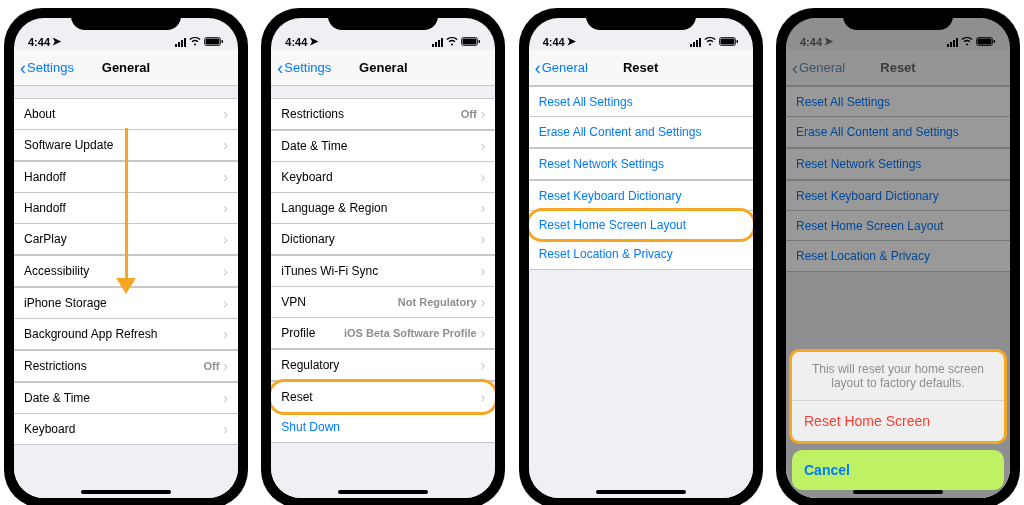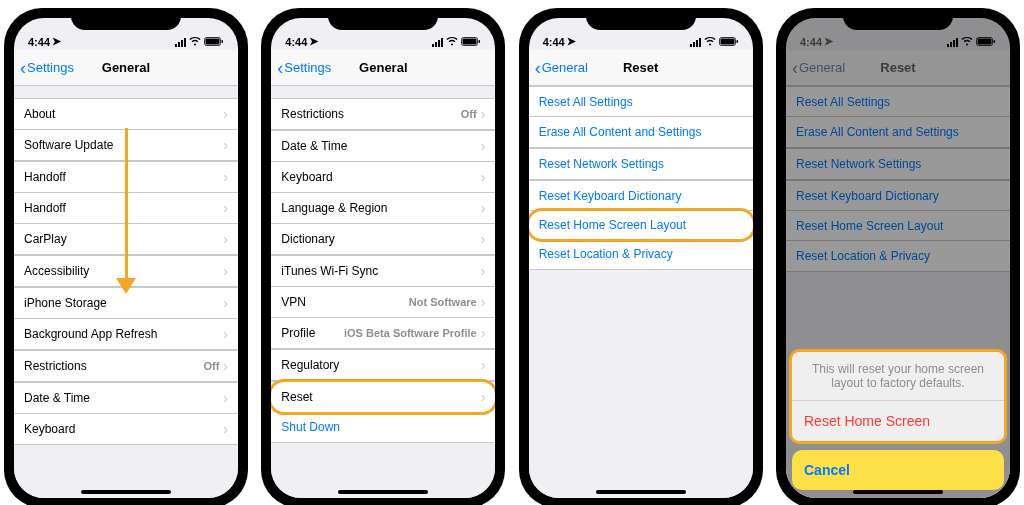--- a/index.html
+++ b/index.html
@@ -52,21 +52,21 @@
     border-top: 16px solid #f5a623; margin: 0 auto;
   }
   .dim-overlay { position: absolute; inset: 0; background: rgba(0,0,0,0.4); z-index: 3; }
   .action-sheet {
     position: absolute; bottom: 8px; left: 6px; right: 6px; z-index: 4;
   }
   .sheet-group { background: #f8f8f8e8; border-radius: 10px; overflow: hidden; margin-bottom: 6px; }
   .sheet-msg { padding: 10px 4px; font-size: 12px; color: #8e8e93; text-align: center; border-bottom: 1px solid #d1d1d6; }
   .sheet-btn { padding: 12px; font-size: 14px; cursor: pointer; }
   .sheet-btn.destructive { color: #ff3b30; }
-  .sheet-btn.cancel { color: #007aff; font-weight: 600; background: #fde047; border-radius: 10px; }
+  .sheet-btn.cancel { color: #007aff; font-weight: 600; background: #bef264; border-radius: 10px; }
   .home-ind { position: absolute; bottom: 4px; left: 50%; transform: translateX(-50%); width: 90px; height: 4px; background: #000; border-radius: 3px; z-index: 6; }
   .dim .nav-back, .dim .nav-title, .dim .status-bar { color: #666 !important; }
   .dim .nav-back { color: #6a8bb0 !important; }
   .loc-icon { display: inline-block; transform: rotate(0deg); }
   .sig { display: inline-flex; gap: 1px; align-items: flex-end; }
   .sig span { width: 2px; background: #000; }
   .sig span:nth-child(1){height:3px}.sig span:nth-child(2){height:5px}.sig span:nth-child(3){height:7px}.sig span:nth-child(4){height:9px}
 </style>
 </head>
 <body>
@@ -232,21 +232,21 @@
             <span class="chev-r">›</span>
           </div>
         </div>
         <div class="group">
           <div class="row">
             <span>iTunes Wi-Fi Sync</span>
             <span class="chev-r">›</span>
           </div>
           <div class="row">
             <span>VPN</span>
-            <span class="detail">Not Software</span>
+            <span class="detail">Not Regulatory</span>
             <span class="chev-r">›</span>
           </div>
           <div class="row">
             <span>Profile</span>
             <span class="detail">iOS Beta Software Profile</span>
             <span class="chev-r">›</span>
           </div>
         </div>
         <div class="group">
           <div class="row">

